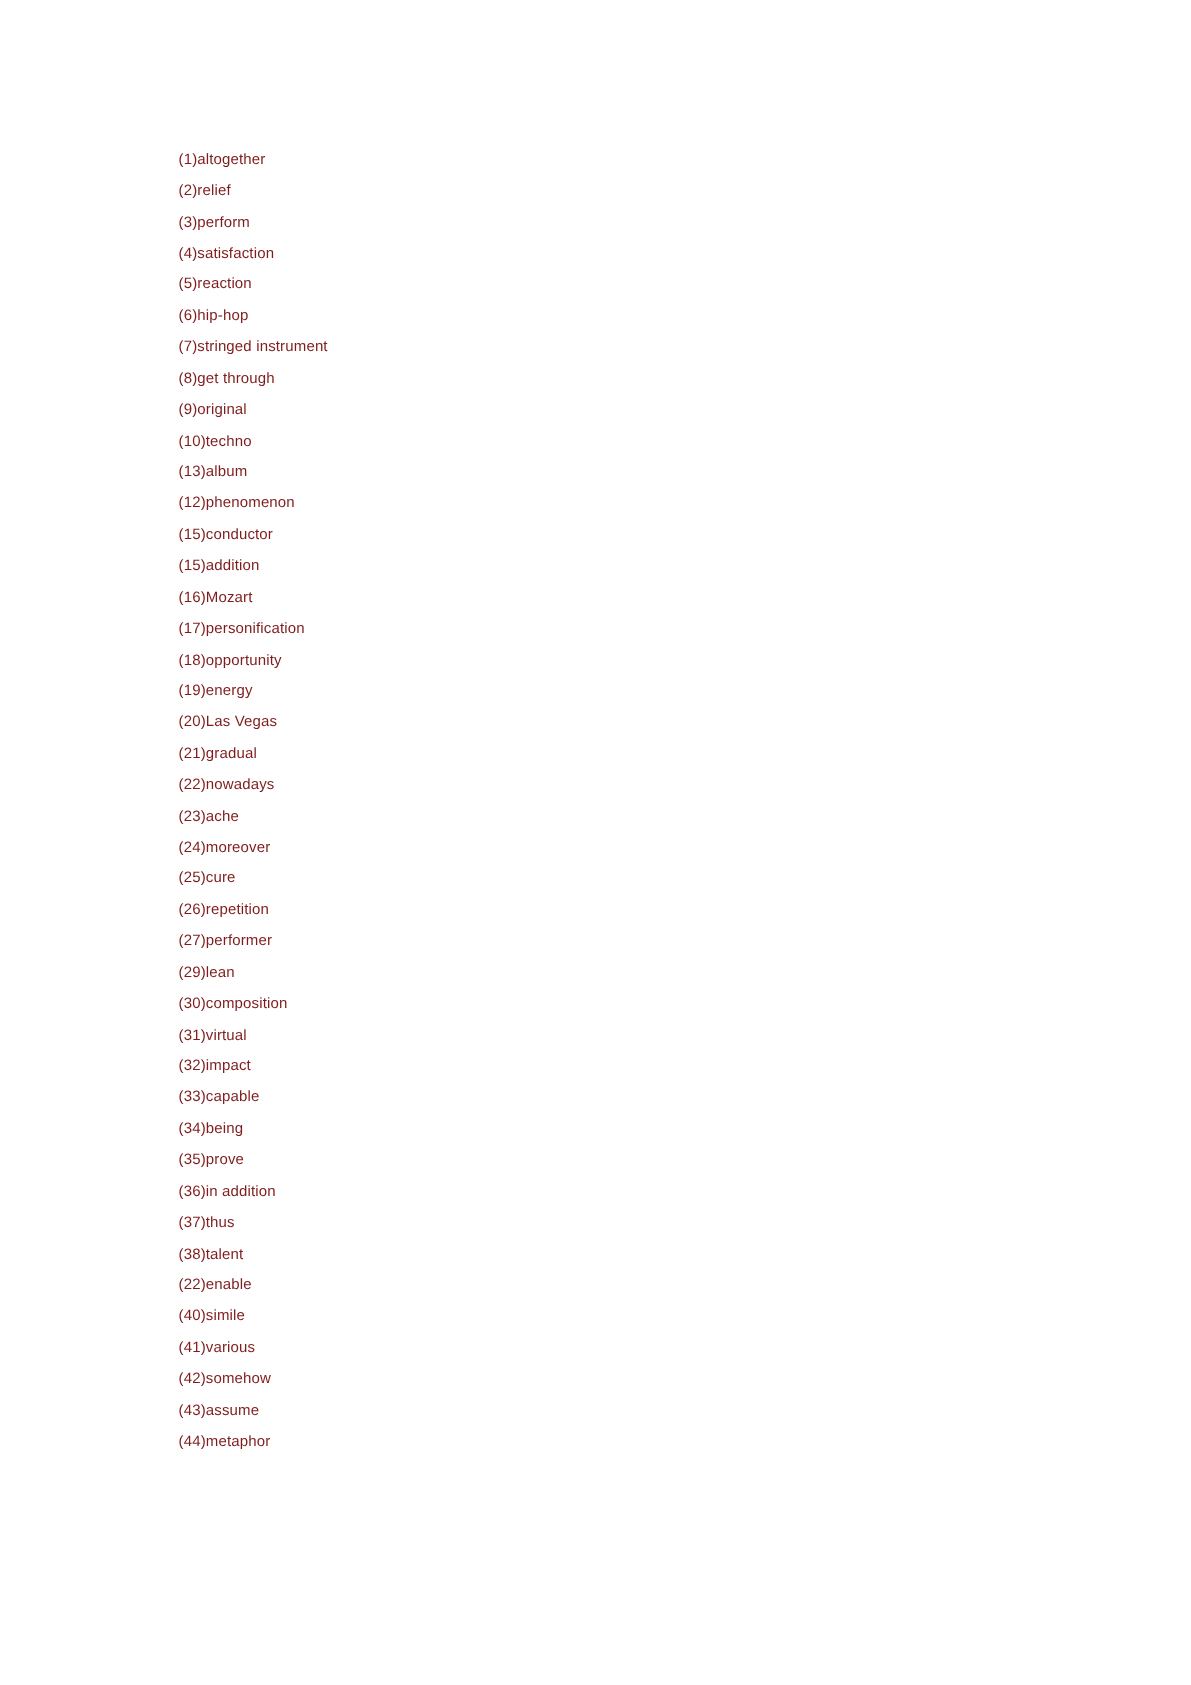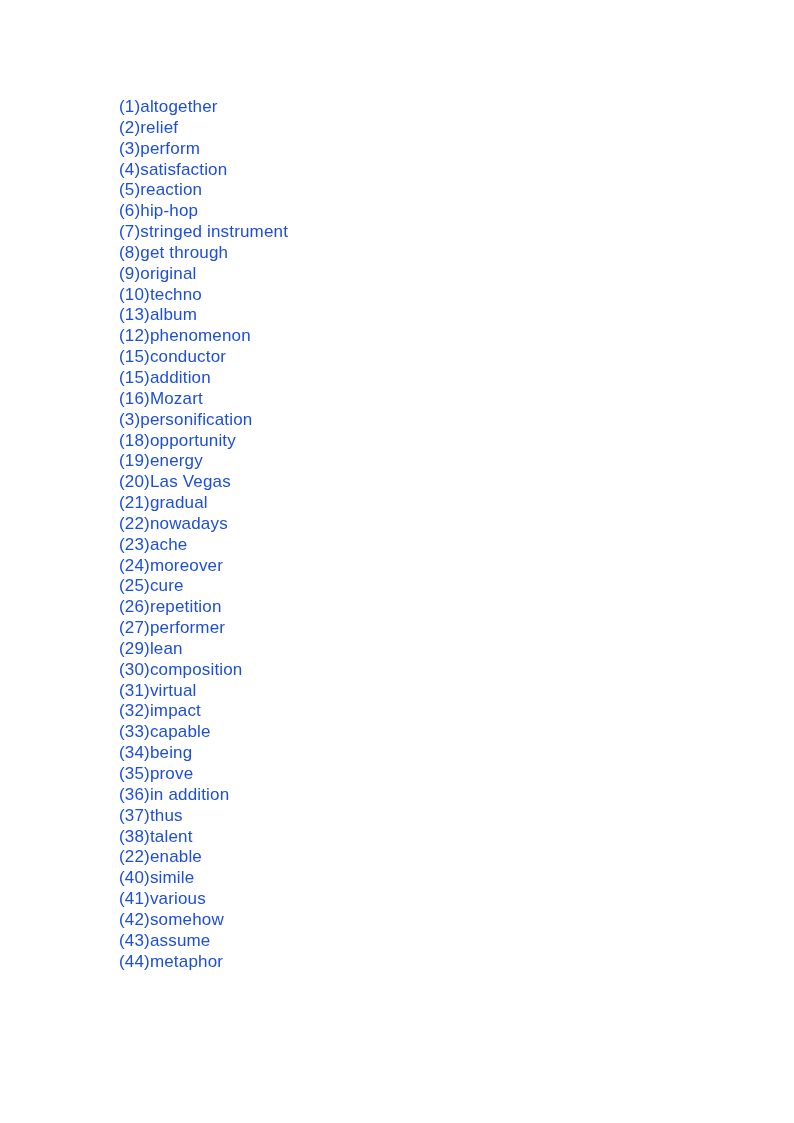--- a/index.html
+++ b/index.html
@@ -27,25 +27,25 @@
   .word-list {
     position: absolute;
     left: 119px;
     top: 97px;
     width: 560px;
     margin: 0;
     padding: 0;
     list-style: none;
   }
   .word-list-item {
-    font-size: 17px;
+    font-size: 10px;
     line-height: 20.85px;
     height: 20.85px;
     white-space: nowrap;
-    color: #1d4ed8;
+    color: #7f1d1d;
     letter-spacing: 0.01em;
   }
 </style>
 </head>
 <body>
 
 <div class="page">
   <ol class="word-list" id="word-list">
       <li class="word-list-item">(1)altogether</li>
       <li class="word-list-item">(2)relief</li>
@@ -55,21 +55,21 @@
       <li class="word-list-item">(6)hip-hop</li>
       <li class="word-list-item">(7)stringed instrument</li>
       <li class="word-list-item">(8)get through</li>
       <li class="word-list-item">(9)original</li>
       <li class="word-list-item">(10)techno</li>
       <li class="word-list-item">(13)album</li>
       <li class="word-list-item">(12)phenomenon</li>
       <li class="word-list-item">(15)conductor</li>
       <li class="word-list-item">(15)addition</li>
       <li class="word-list-item">(16)Mozart</li>
-      <li class="word-list-item">(3)personification</li>
+      <li class="word-list-item">(17)personification</li>
       <li class="word-list-item">(18)opportunity</li>
       <li class="word-list-item">(19)energy</li>
       <li class="word-list-item">(20)Las Vegas</li>
       <li class="word-list-item">(21)gradual</li>
       <li class="word-list-item">(22)nowadays</li>
       <li class="word-list-item">(23)ache</li>
       <li class="word-list-item">(24)moreover</li>
       <li class="word-list-item">(25)cure</li>
       <li class="word-list-item">(26)repetition</li>
       <li class="word-list-item">(27)performer</li>

